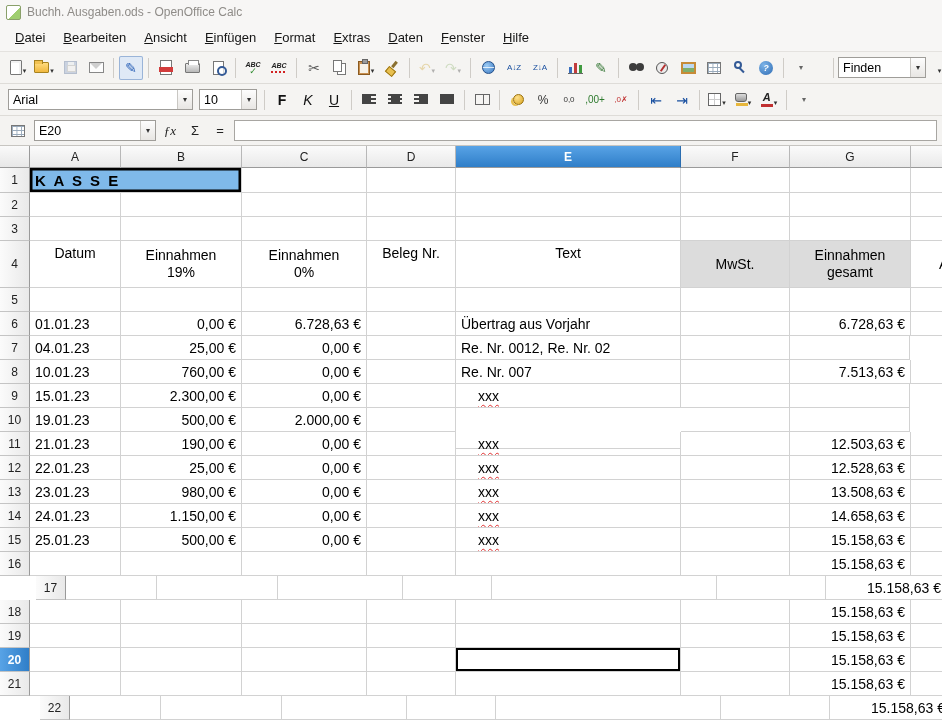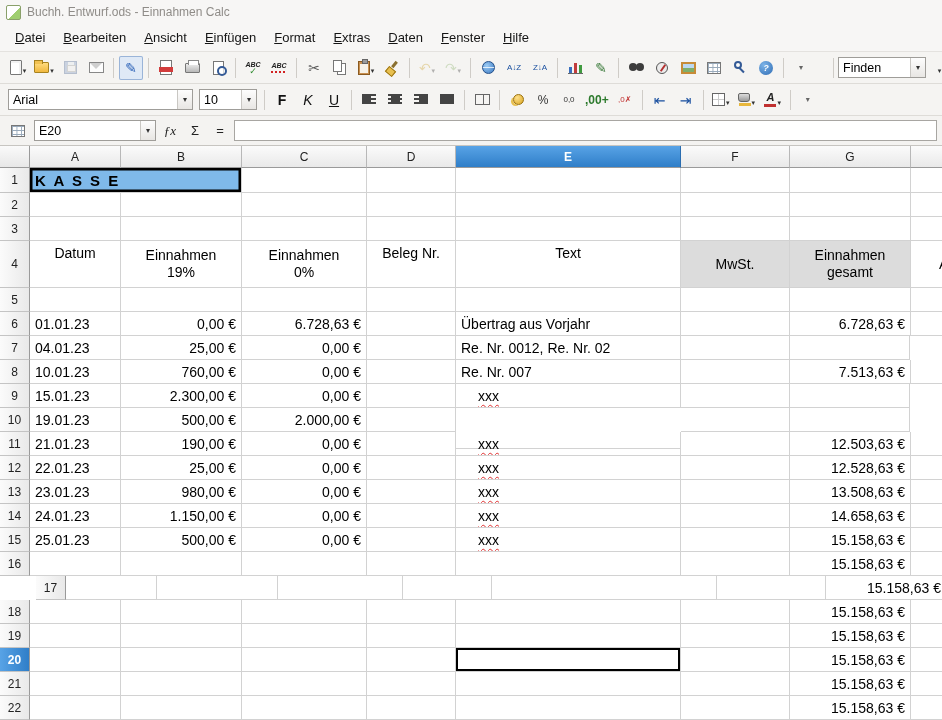--- a/index.html
+++ b/index.html
@@ -128,21 +128,21 @@
   .gcell.squiggle { text-decoration:underline; text-decoration-style:wavy; text-decoration-color:#e03030; text-decoration-thickness:1px; text-underline-offset:3px; }
   .gcell.ind { padding-left:22px; }
 </style>
 </head>
 <body>
 
 <div class="win">
 
   <div class="titlebar">
     <span class="appicon"></span>
-    <span class="wtitle">Buchh. Entwurf.ods - Einnahmen Calc</span>
+    <span class="wtitle">Buchh. Ausgaben.ods - OpenOffice Calc</span>
   </div>
 
   <div class="menubar">
       <span class="mitem"><u>D</u>atei</span>
       <span class="mitem"><u>B</u>earbeiten</span>
       <span class="mitem"><u>A</u>nsicht</span>
       <span class="mitem"><u>E</u>infügen</span>
       <span class="mitem"><u>F</u>ormat</span>
       <span class="mitem"><u>E</u>xtras</span>
       <span class="mitem"><u>D</u>aten</span>
@@ -303,21 +303,21 @@
         <span class="tbtn sh-coin">
           <i class="shp"></i>
         </span>
         <span class="tbtn">
           <span class="gl" style="color: rgb(51, 51, 51); font-size: 12px;">%</span>
         </span>
         <span class="tbtn">
           <span class="gl" style="color: rgb(51, 51, 51); font-size: 8px;">0,0</span>
         </span>
         <span class="tbtn">
-          <span class="gl" style="color: rgb(45, 122, 45); font-size: 12px; font-weight: bold;">,00+</span>
+          <span class="gl" style="color: rgb(45, 122, 45); font-size: 10px;">,00+</span>
         </span>
         <span class="tbtn">
           <span class="gl" style="color: rgb(192, 48, 48); font-size: 8px;">,0✗</span>
         </span>
         <span class="tsep"></span>
         <span class="tbtn">
           <span class="gl" style="color: rgb(26, 80, 160);">⇤</span>
         </span>
         <span class="tbtn">
           <span class="gl" style="color: rgb(26, 80, 160);">⇥</span>
@@ -594,21 +594,21 @@
           <div class="rowh">21</div>
           <div class="gcell" style="width: 91px;"></div>
           <div class="gcell" style="width: 121px;"></div>
           <div class="gcell" style="width: 125px;"></div>
           <div class="gcell" style="width: 89px;"></div>
           <div class="gcell" style="width: 225px;"></div>
           <div class="gcell" style="width: 109px;"></div>
           <div class="gcell al-r" style="width: 121px;">15.158,63 €</div>
           <div class="gcell" style="width: 120px;"></div>
         </div>
-        <div class="grow" style="height: 24px;">
+        <div class="grow" style="height: 24px; padding-left: 40px;">
           <div class="rowh">22</div>
           <div class="gcell" style="width: 91px;"></div>
           <div class="gcell" style="width: 121px;"></div>
           <div class="gcell" style="width: 125px;"></div>
           <div class="gcell" style="width: 89px;"></div>
           <div class="gcell" style="width: 225px;"></div>
           <div class="gcell" style="width: 109px;"></div>
           <div class="gcell al-r" style="width: 121px;">15.158,63 €</div>
           <div class="gcell" style="width: 120px;"></div>
         </div>

